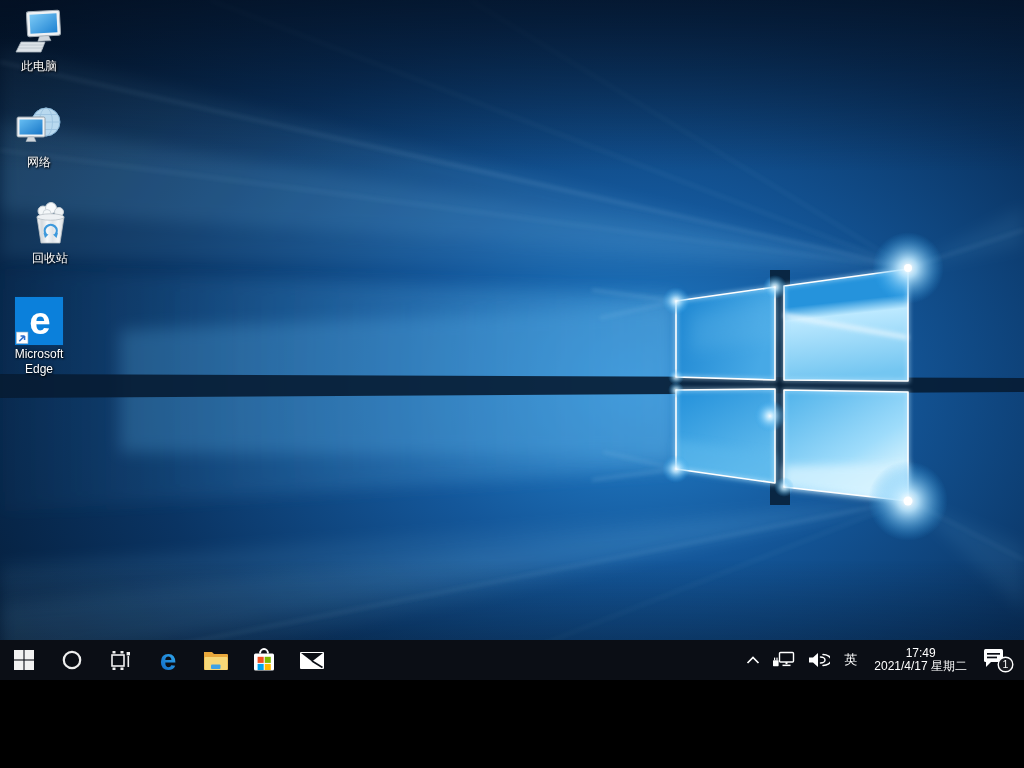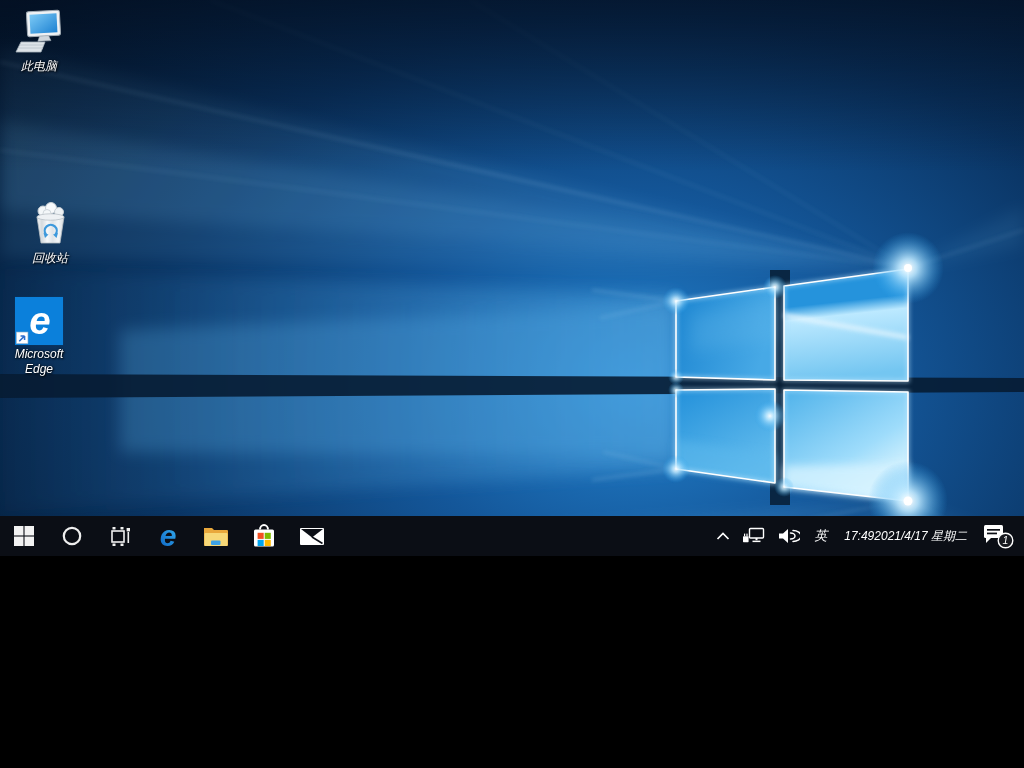--- a/index.html
+++ b/index.html
@@ -1,17 +1,17 @@
 <!DOCTYPE html>
 <html><head>
 <meta charset="utf-8">
 <style>
   html,body{margin:0;padding:0;background:#000;}
-  .desktop{position:relative;width:1024px;height:556px;overflow:hidden;
-    font-family:"Liberation Sans","DejaVu Sans",sans-serif;user-select:none;font-style:italic;}
+  .desktop{position:relative;width:1024px;height:680px;overflow:hidden;
+    font-family:"Liberation Sans","DejaVu Sans",sans-serif;user-select:none;}
   .wallpaper{position:absolute;left:0;top:0;width:1024px;height:768px;}
 
   
   .desktop-icon{position:absolute;width:76px;display:flex;flex-direction:column;
     align-items:center;gap:1px;cursor:default;z-index:2;}
   .desktop-icon .ic{width:50px;height:50px;display:flex;align-items:center;justify-content:center;}
   .desktop-icon .lbl{color:#fff;font-size:12px;line-height:15px;text-align:center;max-width:74px;
     text-shadow:1px 1px 2px rgba(0,0,0,.95),0 0 3px rgba(0,0,0,.8);}
   #icon-pc{left:1px;top:8px;}
   #icon-net{left:1px;top:104px;}
@@ -19,21 +19,21 @@
   #icon-edge{left:1px;top:296px;}
 
   
   .taskbar{position:absolute;left:0;bottom:0;width:1024px;height:40px;background:#0b0e15;
     display:flex;align-items:stretch;z-index:10;}
   .tb-left{display:flex;}
   .tb-btn{width:48px;height:40px;display:flex;align-items:center;justify-content:center;}
   .tb-right{margin-left:auto;display:flex;align-items:center;}
   .tray-btn{height:40px;display:flex;align-items:center;justify-content:center;padding:0 6px;}
   .lang{color:#fff;font-size:13px;padding:0 8px;}
-  .clock{display:flex;flex-direction:row;align-items:center;justify-content:center;
+  .clock{display:flex;flex-direction:column;align-items:center;justify-content:center;
     color:#fff;font-size:12px;line-height:13px;padding:0 9px;text-align:center;}
   .action-center{position:relative;padding:0 10px 0 6px;}
 </style>
 </head>
 <body>
 
 <div class="desktop">
 
   <svg class="wallpaper" viewBox="0 0 1024 768" preserveAspectRatio="none">
     <defs>
@@ -175,20 +175,39 @@
         <g transform="rotate(-3 28 15)">
           <rect x="12" y="2" width="33" height="25" rx="2" fill="#eef1f4" stroke="#9fa9b2"></rect>
           <rect x="15" y="5" width="27" height="19" fill="url(#scr1)"></rect>
           <path d="M24,27 h9 l2,5 h-13 Z" fill="#cfd6dc" stroke="#aab4bc" stroke-width="0.6"></path>
         </g>
       </svg>
     </div>
     <div class="lbl">此电脑</div>
   </div>
 
+  <div class="desktop-icon" id="icon-net">
+    <div class="ic">
+      <svg width="48" height="48" viewBox="0 0 48 48">
+        <defs>
+          <linearGradient id="scr2" x1="0" y1="0" x2="1" y2="1">
+            <stop offset="0" stop-color="#66bdf2"></stop>
+              <stop offset="1" stop-color="#1877c8"></stop>
+          </linearGradient>
+        </defs>
+        <circle cx="31" cy="17" r="14" fill="#b9d9ef" stroke="#86b4d6"></circle>
+        <ellipse cx="31" cy="17" rx="6.5" ry="14" fill="none" stroke="#9cc3e0" stroke-width="0.9"></ellipse>
+        <path d="M17,17 h28 M19.5,9.5 h23 M19.5,24.5 h23" stroke="#9cc3e0" stroke-width="0.9" fill="none"></path>
+        <rect x="2" y="12" width="28" height="20" rx="1.5" fill="#eef1f4" stroke="#93a0ab"></rect>
+        <rect x="4.5" y="14.5" width="23" height="15" fill="url(#scr2)"></rect>
+        <path d="M13,32 h6 l2,4.5 h-10 Z" fill="#cfd6dc" stroke="#aab4bc" stroke-width="0.6"></path>
+      </svg>
+    </div>
+    <div class="lbl">网络</div>
+  </div>
 
   <div class="desktop-icon" id="icon-bin">
     <div class="ic">
       <svg width="48" height="48" viewBox="0 0 48 48">
         <defs>
           <linearGradient id="binG" x1="0" y1="0" x2="1" y2="0">
             <stop offset="0" stop-color="#f2f5f7"></stop>
               <stop offset="0.18" stop-color="#d4dade"></stop>
             <stop offset="0.38" stop-color="#f5f8fa"></stop>
               <stop offset="0.58" stop-color="#dfe4e8"></stop>

